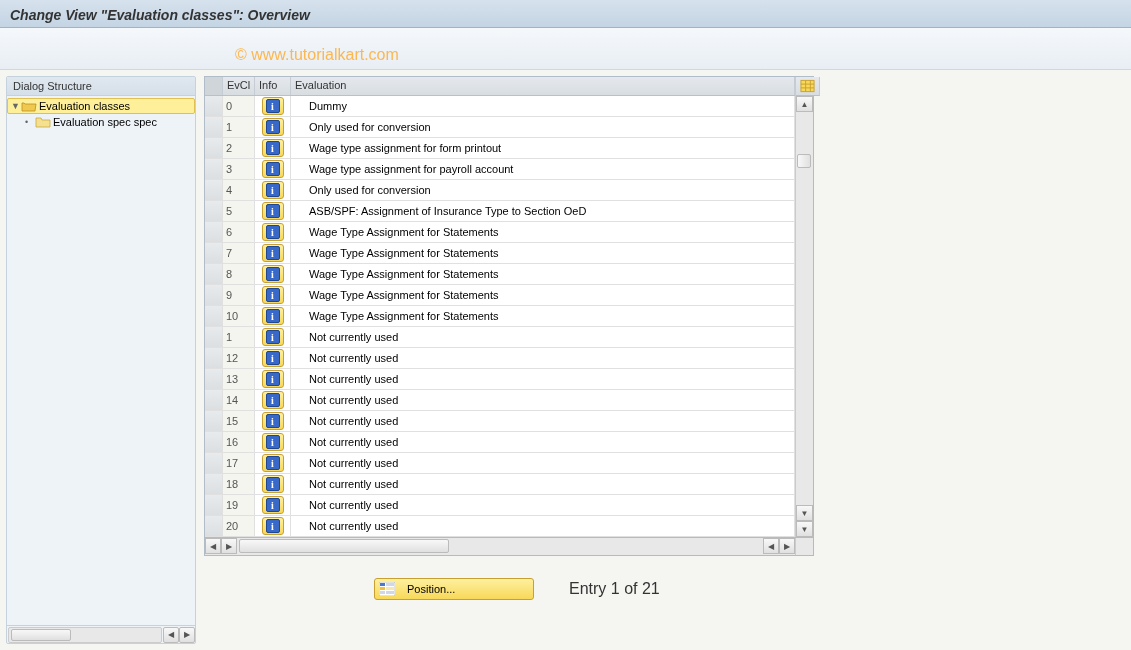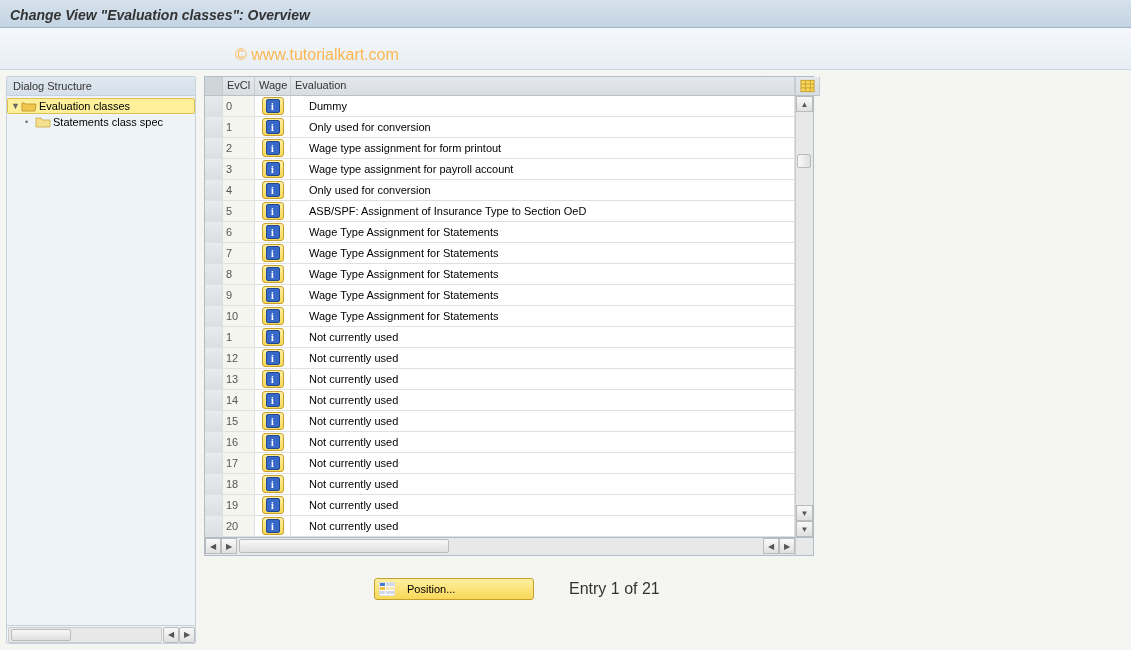--- a/index.html
+++ b/index.html
@@ -184,39 +184,39 @@
         </span>
         <span class="tree-label">Evaluation classes</span>
       </div>
       <div class="tree-row" style="padding-left:18px;">
         <span class="tree-expand">•</span>
         <span class="folder-icon folder-closed">
           <svg viewBox="0 0 16 12" width="16" height="12">
               <path d="M1 2 L6 2 L7 4 L15 4 L15 11 L1 11 Z" stroke-width="0.8"></path>
             </svg>
         </span>
-        <span class="tree-label">Statements class spec</span>
+        <span class="tree-label">Evaluation spec spec</span>
       </div>
     </div>
     <div class="sidebar-scrollers">
       <div class="hscroll-track">
         <div class="hscroll-thumb"></div>
       </div>
       <div class="scroll-btn">◀</div>
       <div class="scroll-btn">▶</div>
     </div>
   </div>
 
   <div class="content-area">
     <div class="table-wrapper">
       <div class="table-main">
         <div class="table-header-row">
           <div class="th th-marker"></div>
           <div class="th th-evcl">EvCl</div>
-          <div class="th th-info">Wage</div>
+          <div class="th th-info">Info</div>
           <div class="th th-desc">Evaluation</div>
         </div>
         <div class="table-body" id="table-body">
             <div class="tr">
               <div class="td td-marker"></div>
               <div class="td td-evcl">0</div>
               <div class="td td-info">
                 <div class="info-btn">
                   <div class="info-i">i</div>
                 </div>

